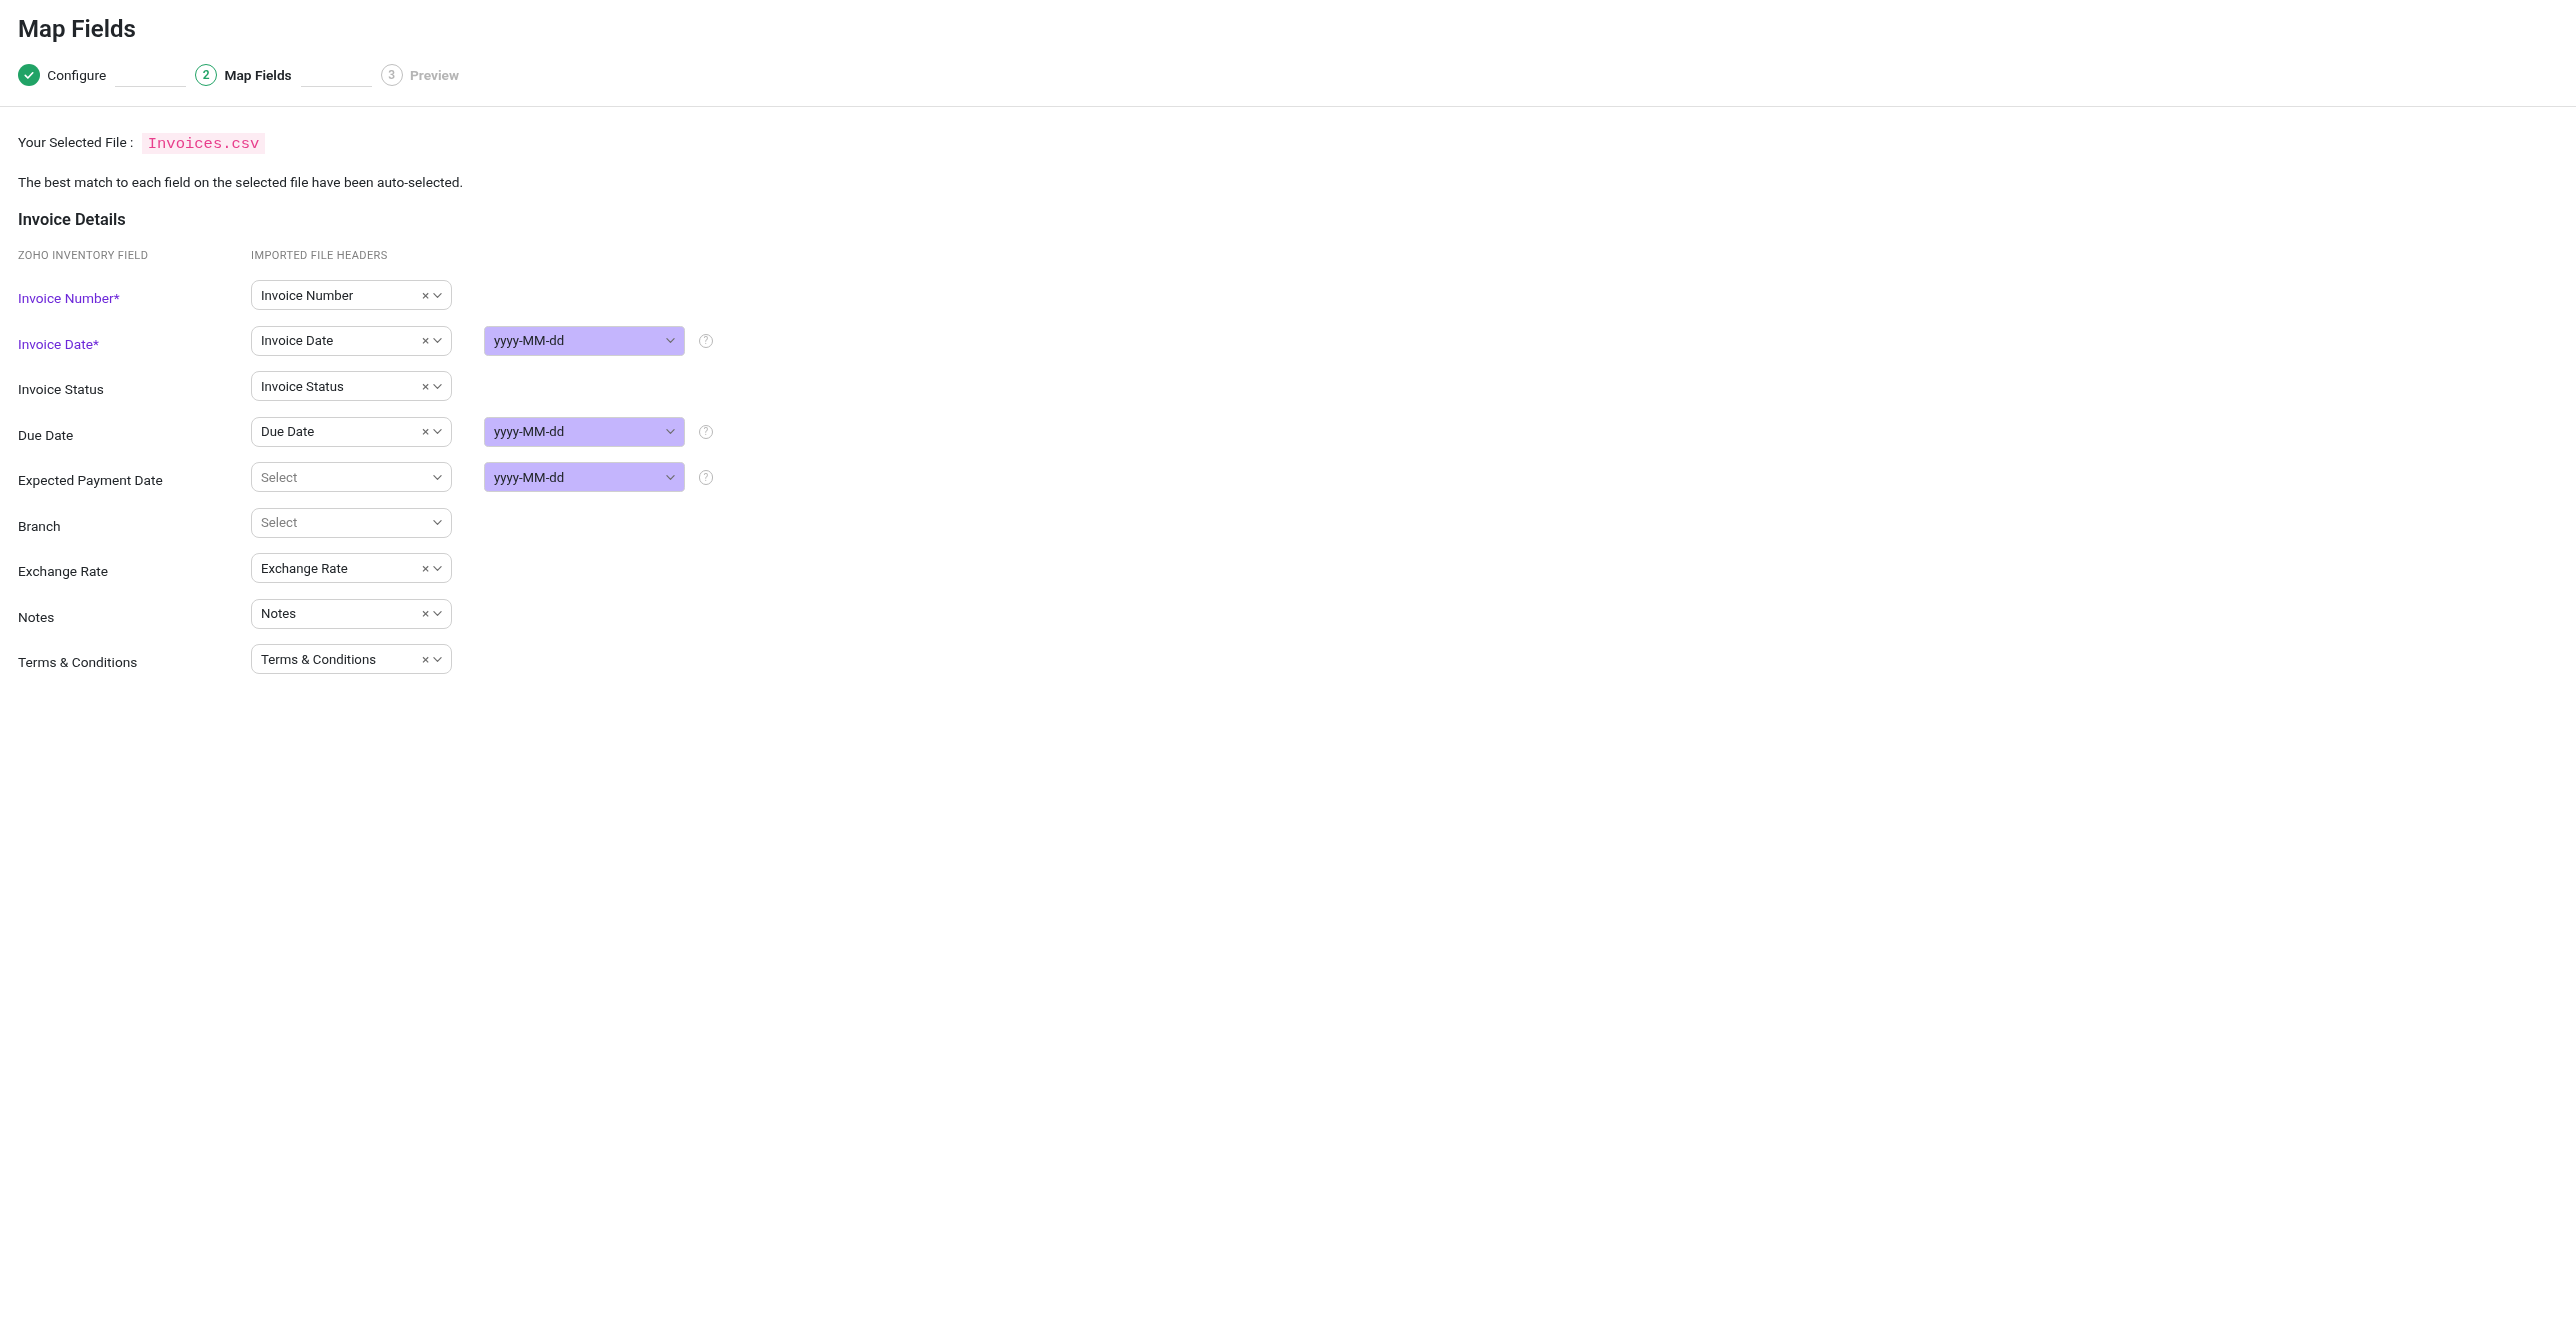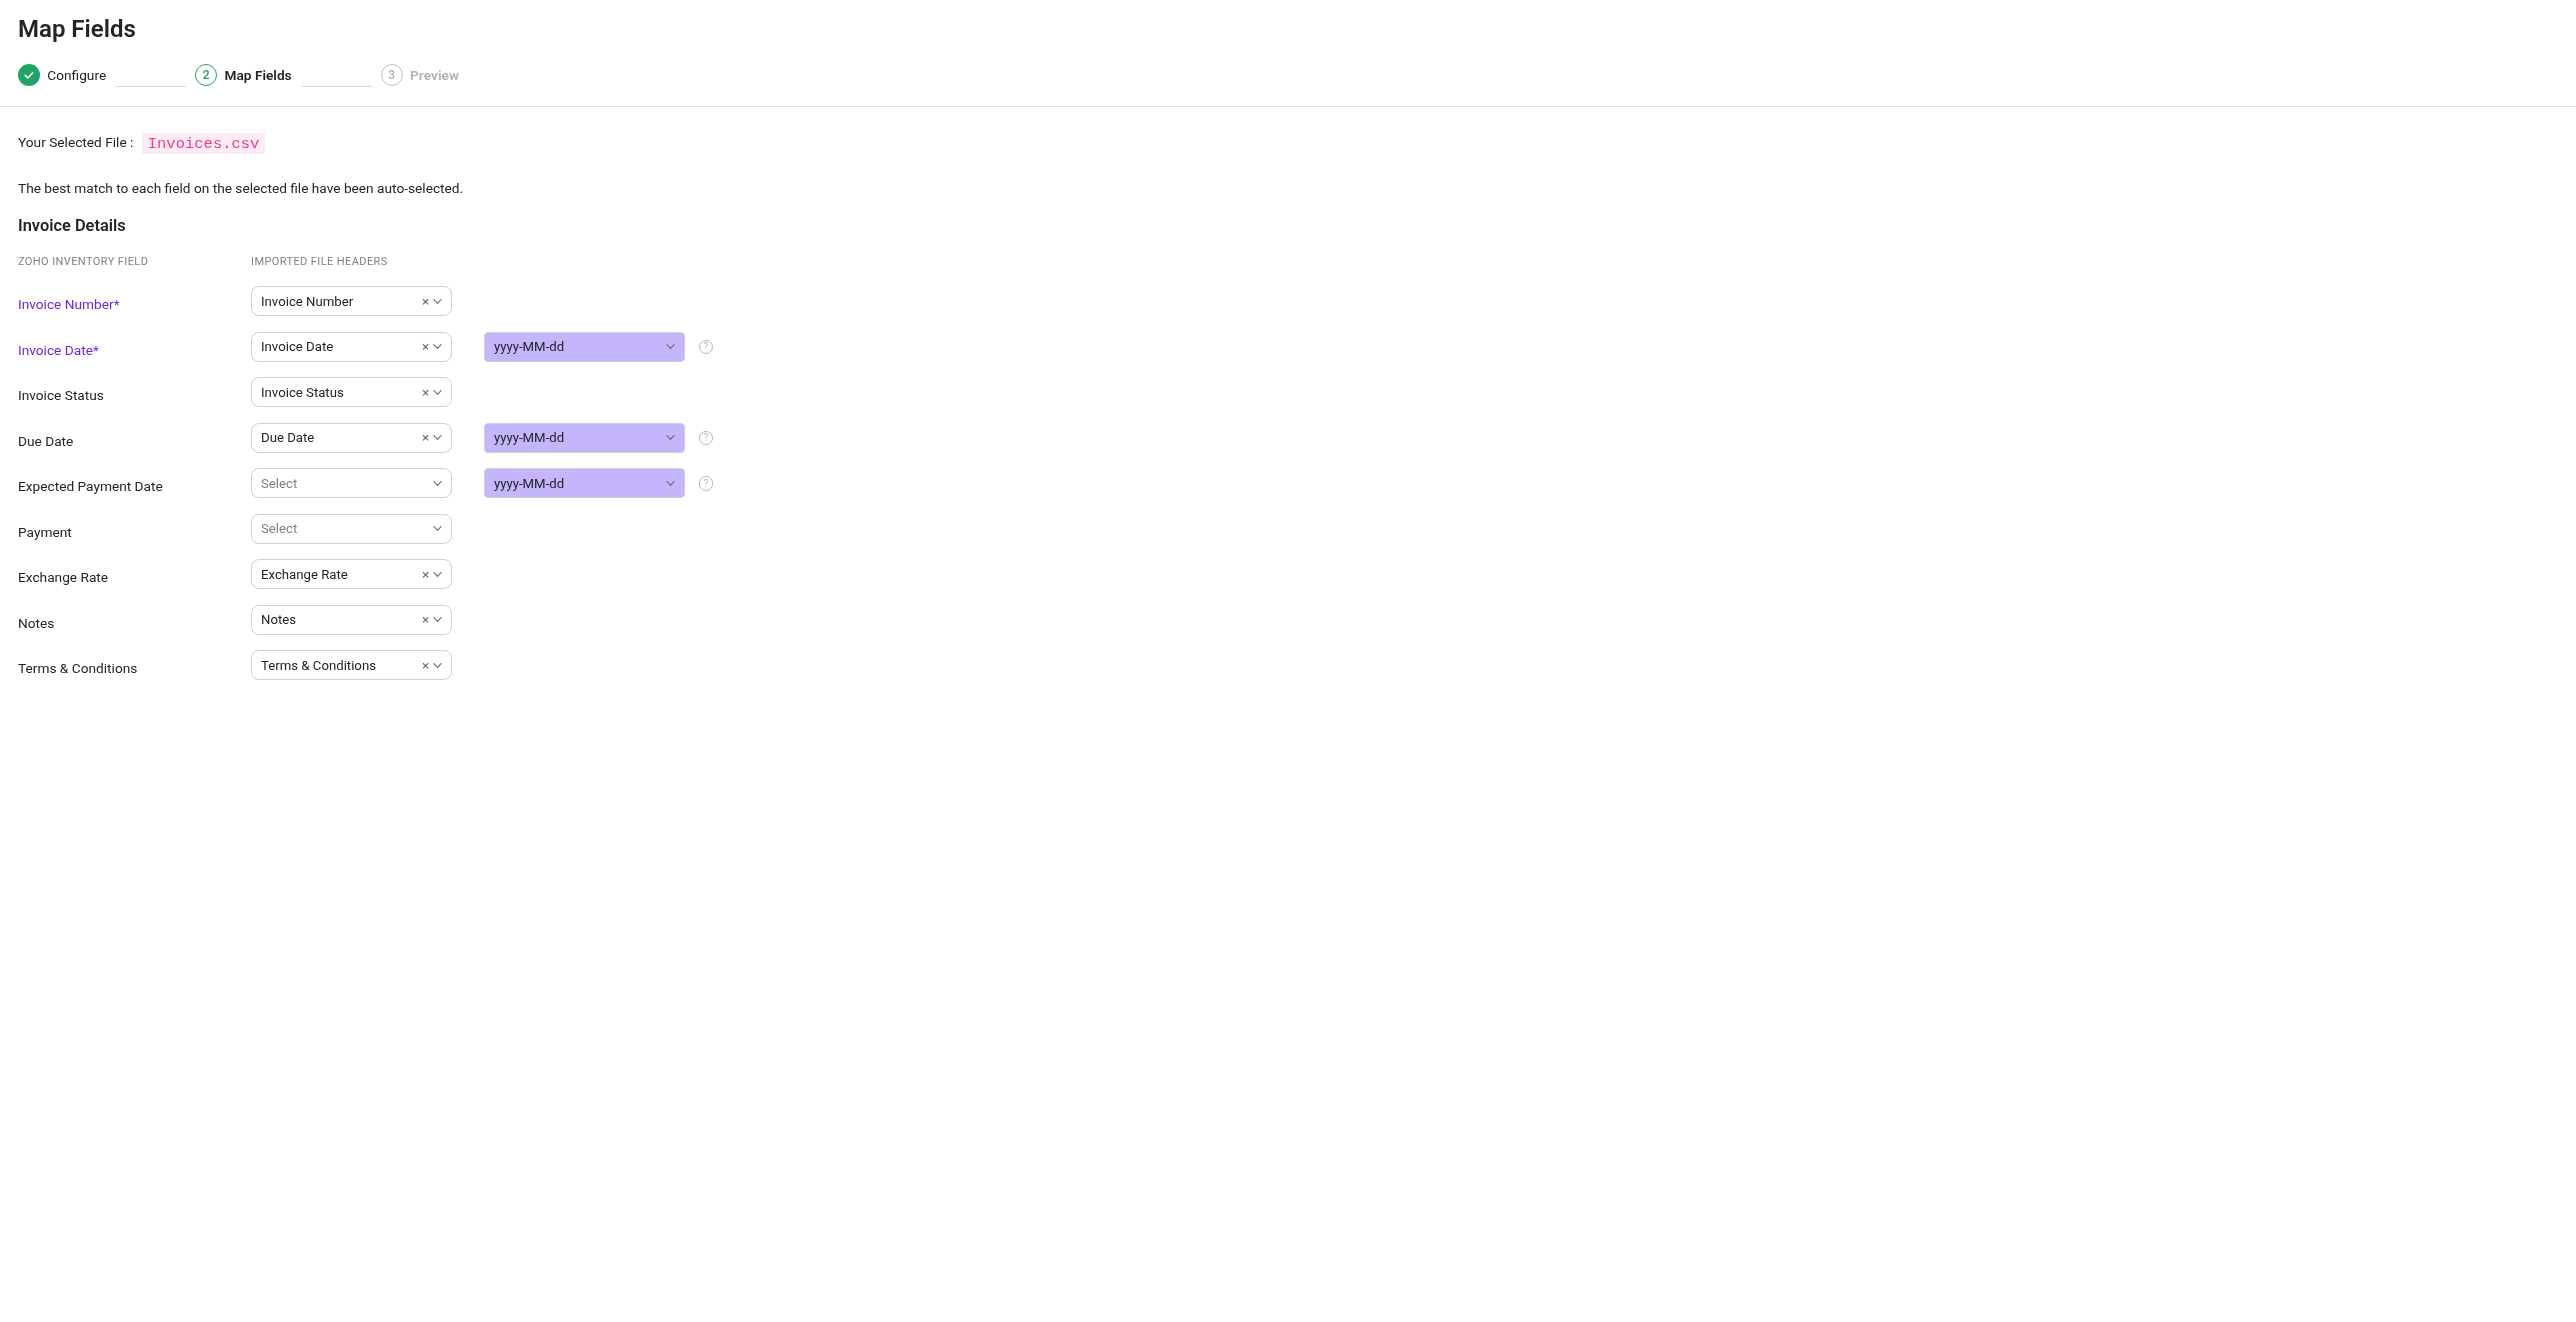--- a/index.html
+++ b/index.html
@@ -78,21 +78,21 @@
   height: 0.9px;
   background: #d8d8d8;
   margin: 0 9px;
 }
 .content {
   padding: 27px 18px;
 }
 .file-line {
   font-size: 13.7px;
   color: #212529;
-  margin-bottom: 28px;
+  margin-bottom: 22px;
 }
 .file-name {
   font-family: "Courier New", Courier, monospace;
   color: #e83e8c;
   background: #fdecf3;
   padding: 1.8px 5.5px;
   font-size: 15.5px;
   margin-left: 5.5px;
 }
 .info-text {
@@ -338,21 +338,21 @@
           <div class="format-value">yyyy-MM-dd</div>
           <span class="chevron-down">
             <svg viewBox="0 0 10 10">
               <path d="M1 3 L5 7 L9 3" stroke="#6c6c6c" stroke-width="1.3" fill="none" stroke-linecap="round" stroke-linejoin="round"></path>
             </svg>
           </span>
         </div>
         <div class="help-icon">?</div>
       </div>
       <div class="mapping-row">
-        <div class="field-label">Payment</div>
+        <div class="field-label">Branch</div>
         <div class="select-box">
           <div class="select-value placeholder">Select</div>
           <div class="select-controls">
             <span class="chevron-down">
               <svg viewBox="0 0 10 10">
                 <path d="M1 3 L5 7 L9 3" stroke="#6c6c6c" stroke-width="1.3" fill="none" stroke-linecap="round" stroke-linejoin="round"></path>
               </svg>
             </span>
           </div>
         </div>

